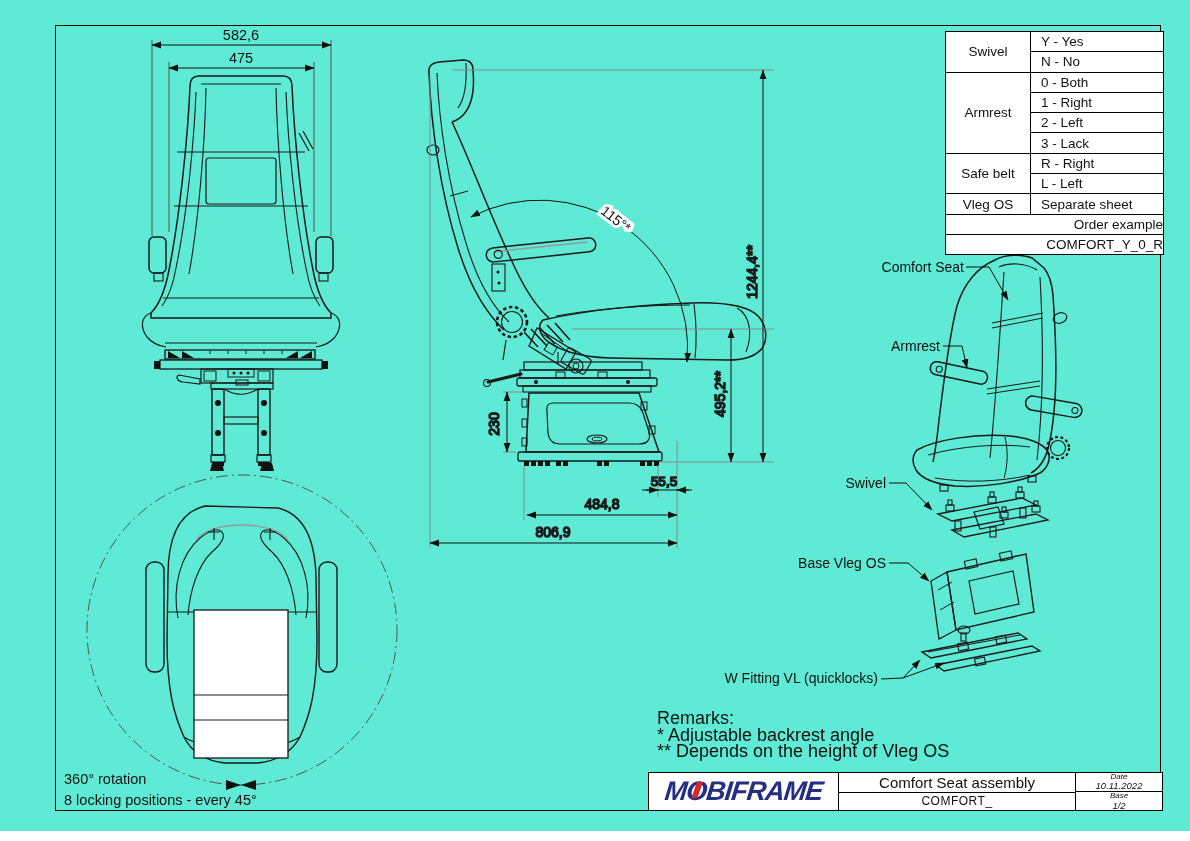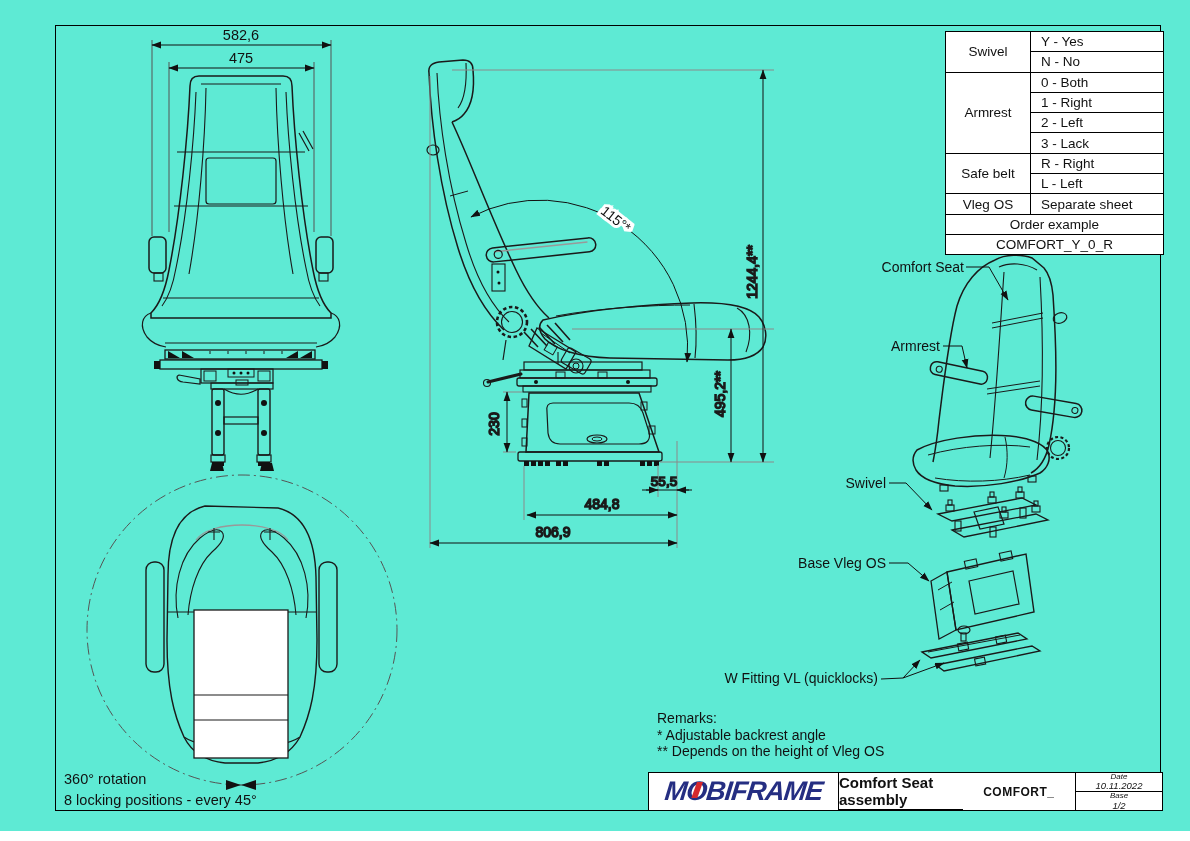--- a/index.html
+++ b/index.html
@@ -5,31 +5,31 @@
   html,body{margin:0;padding:0;background:#fff;}
   body{font-family:"Liberation Sans",sans-serif;color:#111;}
   .sheet{position:relative;width:1190px;height:831px;background:#5eead4;overflow:hidden;}
   .frame{position:absolute;left:55px;top:25px;width:1106px;height:786px;border:1.6px solid #000;box-sizing:border-box;}
   svg.art{position:absolute;left:0;top:0;}
 
   
   table.opts{position:absolute;left:945px;top:31px;border-collapse:collapse;table-layout:fixed;}
   table.opts td{border:1px solid #000;height:19.3px;font-size:13.5px;padding:0 20px 0 10px;vertical-align:middle;white-space:nowrap;background:#fff;}
   table.opts td.grp{text-align:center;padding:0;}
-  table.opts td.full{text-align:center;padding:0;}
+  table.opts td.full{text-align:right;padding:0;}
 
   
-  .remarks{position:absolute;left:657px;top:710px;font-size:14px;line-height:16.5px;}
+  .remarks{position:absolute;left:657px;top:710px;font-size:18px;line-height:16.5px;}
   .rotcap{position:absolute;left:64px;top:769px;font-size:14.5px;line-height:21px;}
 
   
   .tb{position:absolute;left:648px;top:772px;width:515px;height:39px;border:1.6px solid #000;box-sizing:border-box;display:flex;background:#fff;}
   .tb .cell{box-sizing:border-box;}
   .tb-logo{width:190px;border-right:1.4px solid #000;display:flex;align-items:center;justify-content:center;}
-  .tb-mid{width:237px;border-right:1.4px solid #000;display:flex;flex-direction:row;font-weight:bold;}
+  .tb-mid{width:237px;border-right:1.4px solid #000;display:flex;flex-direction:column;}
   .tb-mid .r1{flex:1.1;border-bottom:1px solid #000;display:flex;align-items:center;justify-content:center;font-size:15px;}
   .tb-mid .r2{flex:1;display:flex;align-items:center;justify-content:center;font-size:12px;letter-spacing:.5px;}
   .tb-right{flex:1;display:flex;flex-direction:column;font-style:italic;}
   .tb-right .rr{flex:1;display:flex;flex-direction:column;align-items:center;justify-content:center;line-height:1.05;}
   .tb-right .rr.first{border-bottom:1px solid #000;}
   .tb-right .lab{font-size:8px;}
   .tb-right .val{font-size:9.5px;}
 
   .logo{font-size:27px;font-weight:bold;font-style:italic;letter-spacing:-1px;color:#252e82;transform:skewX(-6deg);white-space:nowrap;}
   .logo .logo-o{position:relative;display:inline-block;}

